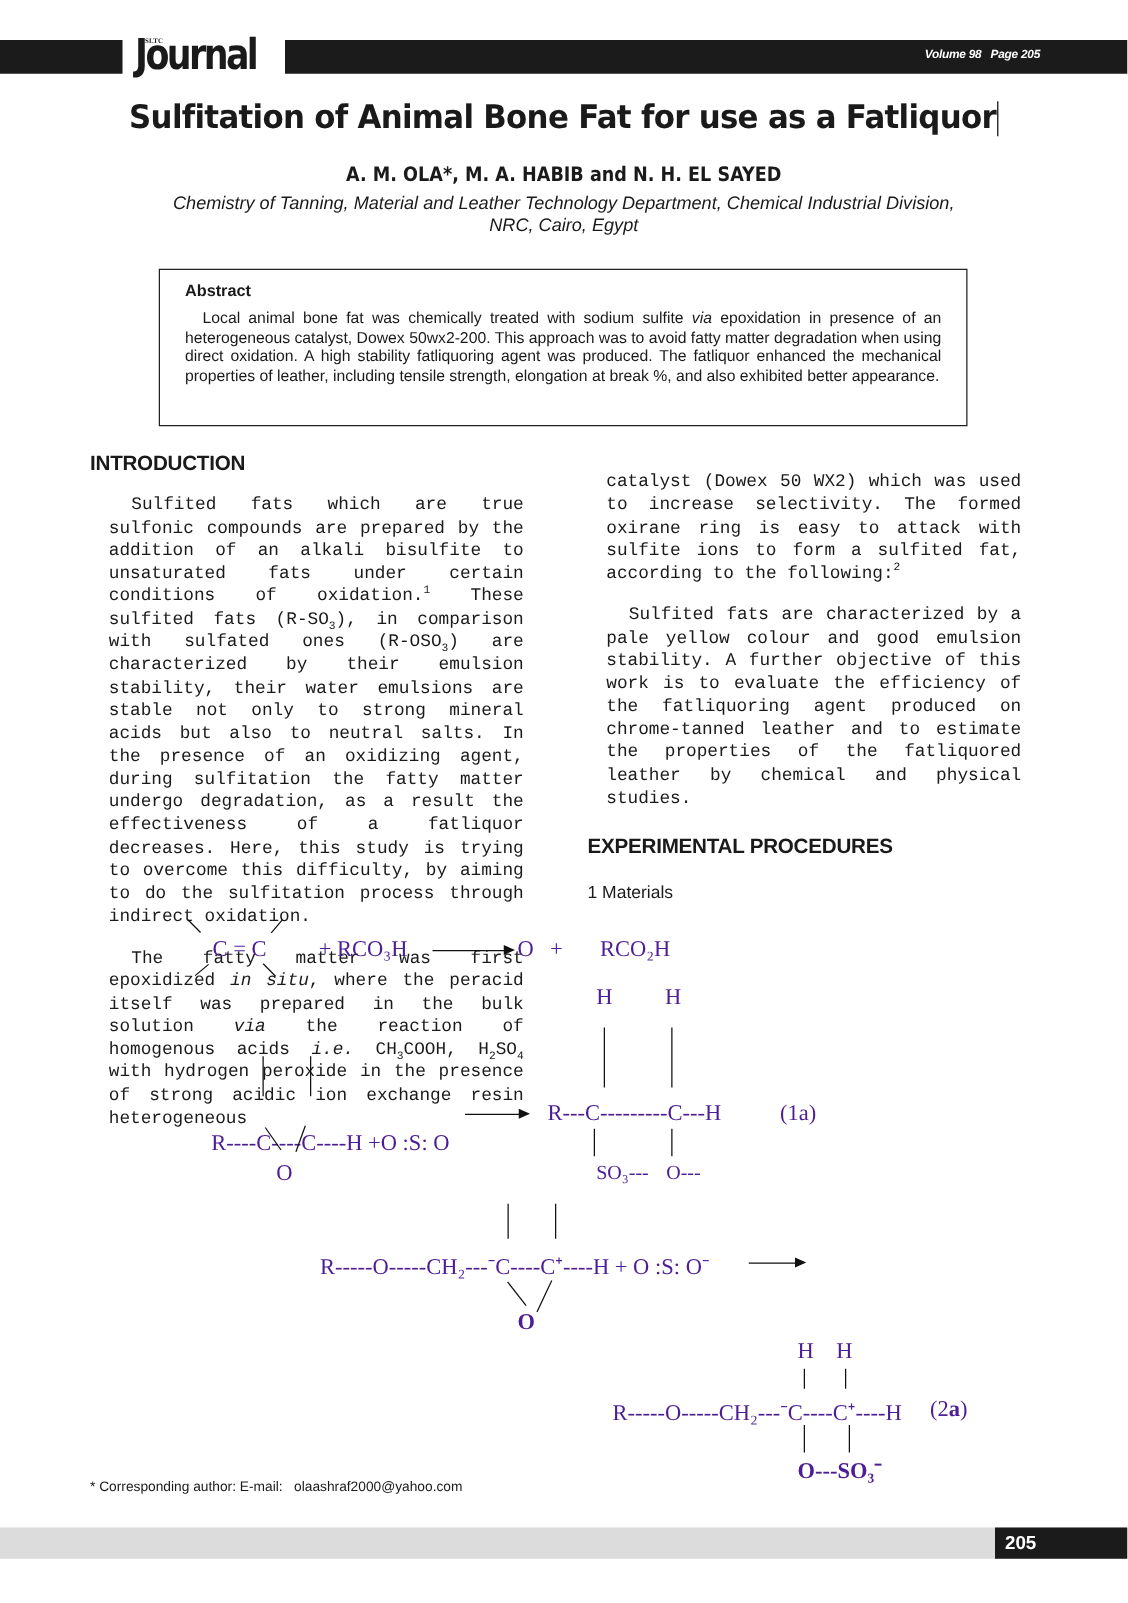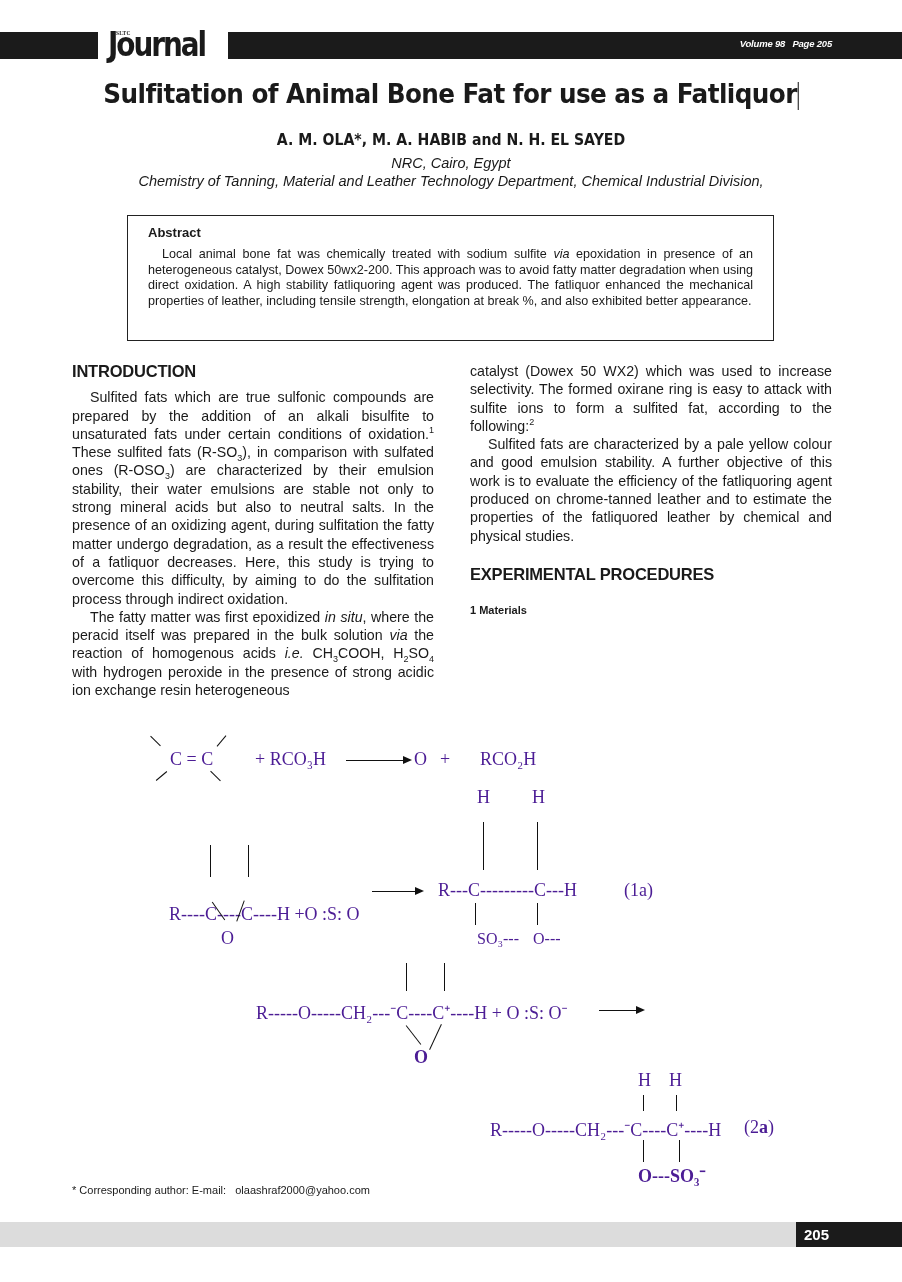--- a/index.html
+++ b/index.html
@@ -11,23 +11,23 @@
   .logo-sup { position:absolute; left:8px; top:6px; font-family:"Liberation Serif", serif; font-size:5.5px; font-weight:bold; letter-spacing:0.2px; }
   .logo-main { position:absolute; left:0; top:0; font-family:"DejaVu Sans", sans-serif; font-size:34px; font-weight:bold; letter-spacing:-2.5px; transform:scaleX(0.82); transform-origin:left top; line-height:40px; }
   .title { position:absolute; left:0; width:902px; top:79px; text-align:center; font-family:"DejaVu Sans", sans-serif; font-weight:bold; font-size:26px; letter-spacing:-0.6px; transform:scaleX(0.95); }
   .cursor { display:inline-block; width:1px; height:28px; background:#000; vertical-align:middle; margin-left:1px; }
   .authors { position:absolute; left:0; width:902px; top:130px; text-align:center; font-family:"DejaVu Sans", sans-serif; font-weight:bold; font-size:16px; transform:scaleX(0.88); }
   .affil { position:absolute; left:100px; width:702px; top:154px; text-align:center; font-style:italic; font-size:14.5px; line-height:18px; }
   .abstract { position:absolute; left:127px; top:215px; width:647px; height:126px; border:1.2px solid #222; box-sizing:border-box; padding:9px 20px 0 20px; }
   .abstract h3 { margin:0 0 7px 0; font-size:13px; font-weight:bold; }
   .abstract p { margin:0; font-size:12.6px; line-height:15.5px; text-indent:14px; text-align:justify; }
   .col { position:absolute; width:362px; font-size:14.2px; line-height:18.3px; text-align:justify; }
-  .col p { margin:0; text-indent:18px; }
+  .col p { margin:15px; text-indent:18px;font-family:Liberation Mono, monospace; }
   .col h2 { margin:0; font-size:16.5px; font-weight:bold; letter-spacing:-0.2px; }
-  .col h4 { margin:0; font-size:11px; font-weight:bold; }
+  .col h4 { margin:0; font-size:14px; font-weight:normal; }
   .col-left { left:72px; top:362px; }
   .col-right { left:470px; top:362px; }
   sub, sup { font-size:9px; line-height:0; }
   .chem { position:absolute; font-family:"Liberation Serif", serif; font-size:18px; color:#4c1d95; white-space:nowrap; }
   .ln { position:absolute; background:#111; }
   .footnote { position:absolute; left:72px; top:1184px; font-size:11px; }
   .foot-bar { position:absolute; left:0; top:1222px; width:902px; height:25px; background:#dcdcdc; }
   .foot-page { position:absolute; left:796px; top:1222px; width:106px; height:25px; background:#1b1b1b; color:#fff; font-weight:bold; font-size:15px; line-height:26px; padding-left:8px; box-sizing:border-box; }
 </style>
 </head>
@@ -37,22 +37,22 @@
 <div class="logo">
   <span class="logo-sup">SLTC</span>
   <span class="logo-main">Journal</span>
 </div>
 <div class="hdr-bar-right"></div>
 <div class="hdr-vol" style="white-space:pre;">Volume 98   Page 205</div>
 
 <div class="title"><span>Sulfitation of Animal Bone Fat for use as a Fatliquor</span><span class="cursor"></span></div>
 <div class="authors">A. M. OLA*, M. A. HABIB and N. H. EL SAYED</div>
 <div class="affil">
+  <div>Chemistry of Tanning, Material and Leather Technology Department, Chemical Industrial Division,</div>
   <div>NRC, Cairo, Egypt</div>
-  <div>Chemistry of Tanning, Material and Leather Technology Department, Chemical Industrial Division,</div>
 </div>
 
 <div class="abstract">
   <h3>Abstract</h3>
   <p><span>Local animal bone fat was chemically treated with sodium sulfite </span><i>via</i><span> epoxidation in presence of an heterogeneous catalyst, Dowex 50wx2-200. This approach was to avoid fatty matter degradation when using direct oxidation. A high stability fatliquoring agent was produced. The fatliquor enhanced the mechanical properties of leather, including tensile strength, elongation at break %, and also exhibited better appearance.</span></p>
 </div>
 
 <div class="col col-left">
   <h2 style="margin-bottom:8px;">INTRODUCTION</h2>
   <p><span>Sulfited fats which are true sulfonic compounds are prepared by the addition of an alkali bisulfite to unsaturated fats under certain conditions of oxidation.</span><sup>1</sup><span> These sulfited fats (R-SO</span><sub>3</sub><span>), in comparison with sulfated ones (R-OSO</span><sub>3</sub><span>) are characterized by their emulsion stability, their water emulsions are stable not only to strong mineral acids but also to neutral salts. In the presence of an oxidizing agent, during sulfitation the fatty matter undergo degradation, as a result the effectiveness of a fatliquor decreases. Here, this study is trying to overcome this difficulty, by aiming to do the sulfitation process through indirect oxidation.</span></p>

